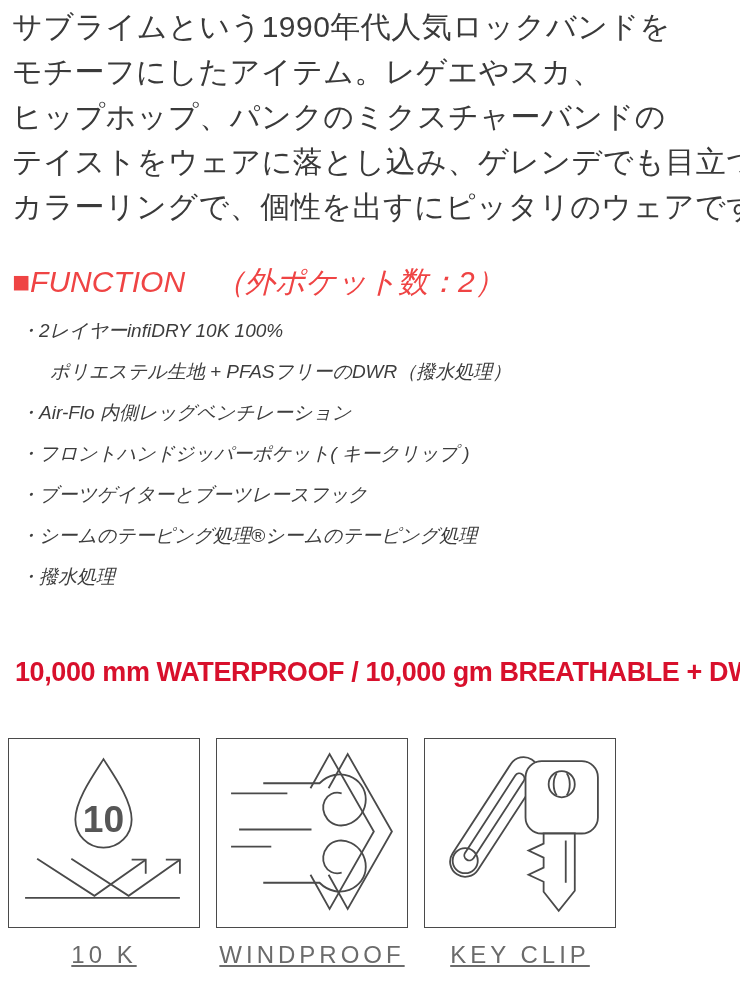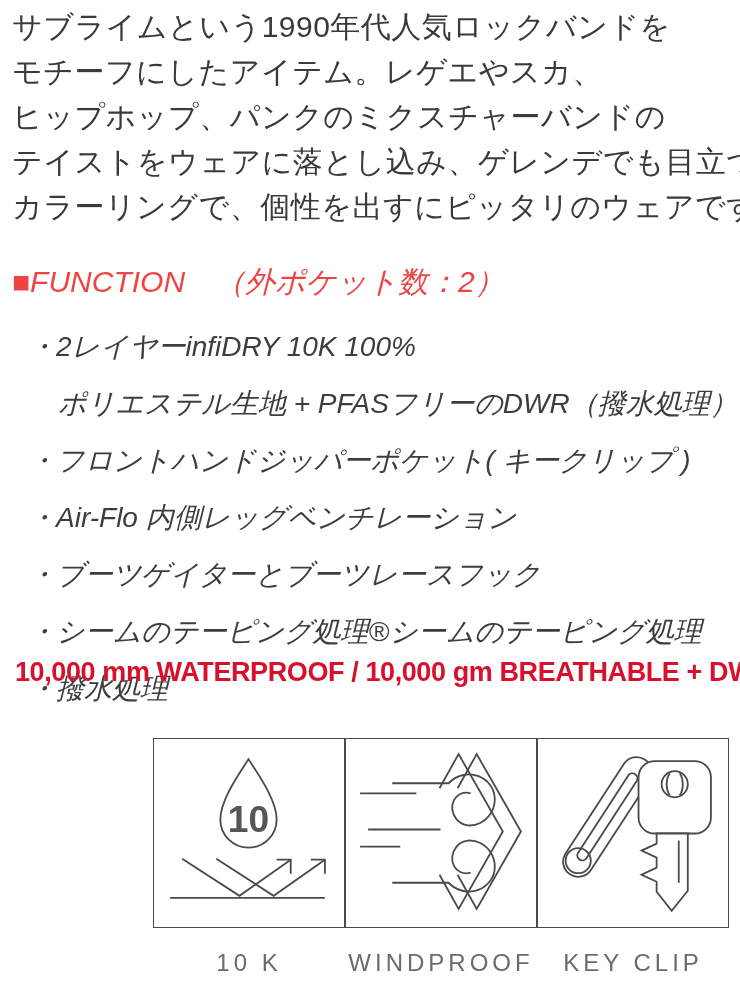--- a/index.html
+++ b/index.html
@@ -18,46 +18,46 @@
   }
 
   .func-heading {
     position:absolute; top:262px; left:12px;
     font-size:30px; font-weight:normal; font-style:italic;
     white-space:pre; color:#ef4444;
   }
 
   .features {
     position:absolute; top:306px; left:16px;
-    margin:12px; padding:0; list-style:none;
-    font-size:28px; line-height:57px; font-style:italic;
+    margin:4px; padding:0; list-style:none;
+    font-size:19px; line-height:41px; font-style:italic;
     color:#3d3d3d;
   }
   .features li { white-space:pre; padding-left:30px; text-indent:-30px; }
 
   .spec-banner {
     position:absolute; top:657px; left:15px;
     font-size:27px; font-weight:bold; letter-spacing:-0.4px;
     white-space:nowrap; color:#d8102c;
   }
 
   .badges {
     position:absolute; top:738px; left:0; width:740px;
     box-sizing:border-box; padding:0 11px 0 8px;
-    display:flex; justify-content:flex-end;
+    display:flex; justify-content:flex-start;gap:16px;
   }
   .badge { width:192px; text-align:center; }
   .badge-box {
     width:192px; height:190px; box-sizing:border-box;
     border:1.5px solid #4a4a4a; background:#fff;
   }
   .badge-box svg { display:block; width:100%; height:100%; }
   .badge-label {
-    margin-top:21px; font-size:24px; letter-spacing:4px;
-    color:#6b6b6b; white-space:nowrap;
+    margin-top:13px; font-size:24px; letter-spacing:4px;
+    color:#6b6b6b; white-space:nowrap;text-decoration:underline;
   }
 
   .ln   { fill:none; stroke:#4a4a4a; stroke-width:1.8; }
   .lnw  { fill:#ffffff; stroke:#4a4a4a; stroke-width:1.8; }
   .num  { fill:#565656; font-size:37px; font-weight:bold;
           font-family:"Liberation Sans","DejaVu Sans",sans-serif; }
 </style>
 </head>
 <body>
 
@@ -67,22 +67,22 @@
 モチーフにしたアイテム。レゲエやスカ、
 ヒップホップ、パンクのミクスチャーバンドの
 テイストをウェアに落とし込み、ゲレンデでも目立つ
 カラーリングで、個性を出すにピッタリのウェアです。</div>
 
   <div class="func-heading">■FUNCTION　（外ポケット数：2）</div>
 
   <ul class="features">
     <li>・2レイヤーinfiDRY 10K 100%
 ポリエステル生地 + PFASフリーのDWR（撥水処理）</li>
+    <li>・Air-Flo 内側レッグベンチレーション</li>
     <li>・フロントハンドジッパーポケット( キークリップ )</li>
-    <li>・Air-Flo 内側レッグベンチレーション</li>
     <li>・ブーツゲイターとブーツレースフック</li>
     <li>・シームのテーピング処理®シームのテーピング処理</li>
     <li>・撥水処理</li>
   </ul>
 
   <div class="spec-banner">10,000 mm WATERPROOF / 10,000 gm BREATHABLE + DWR</div>
 
   <div class="badges">
 
     <div class="badge">

